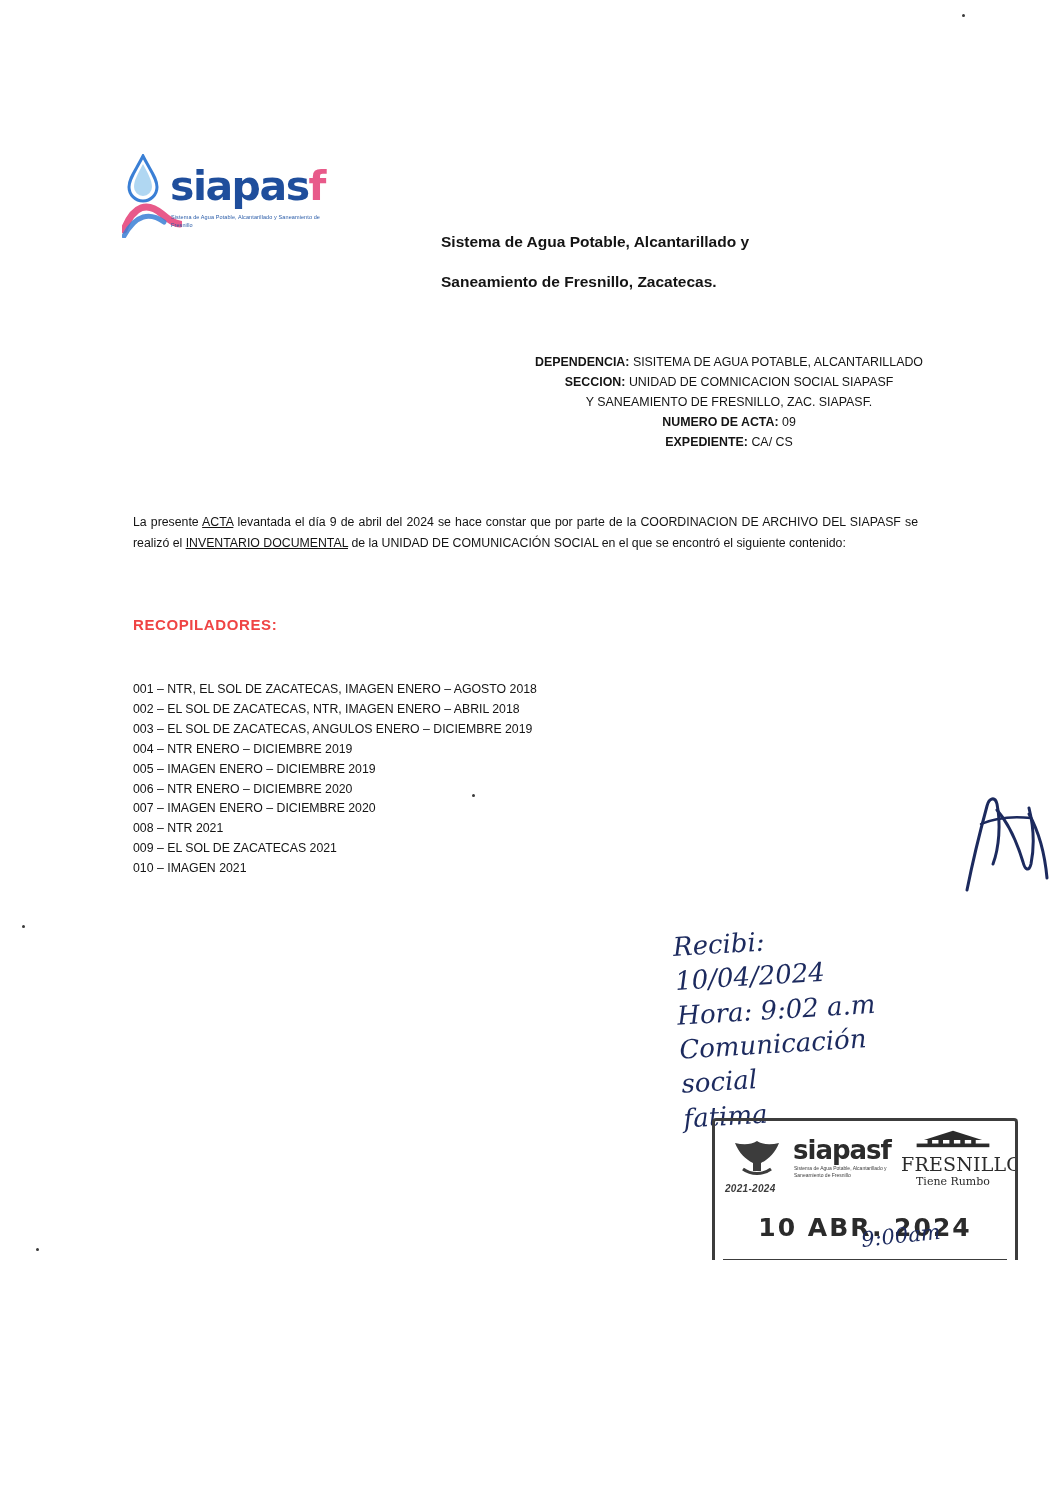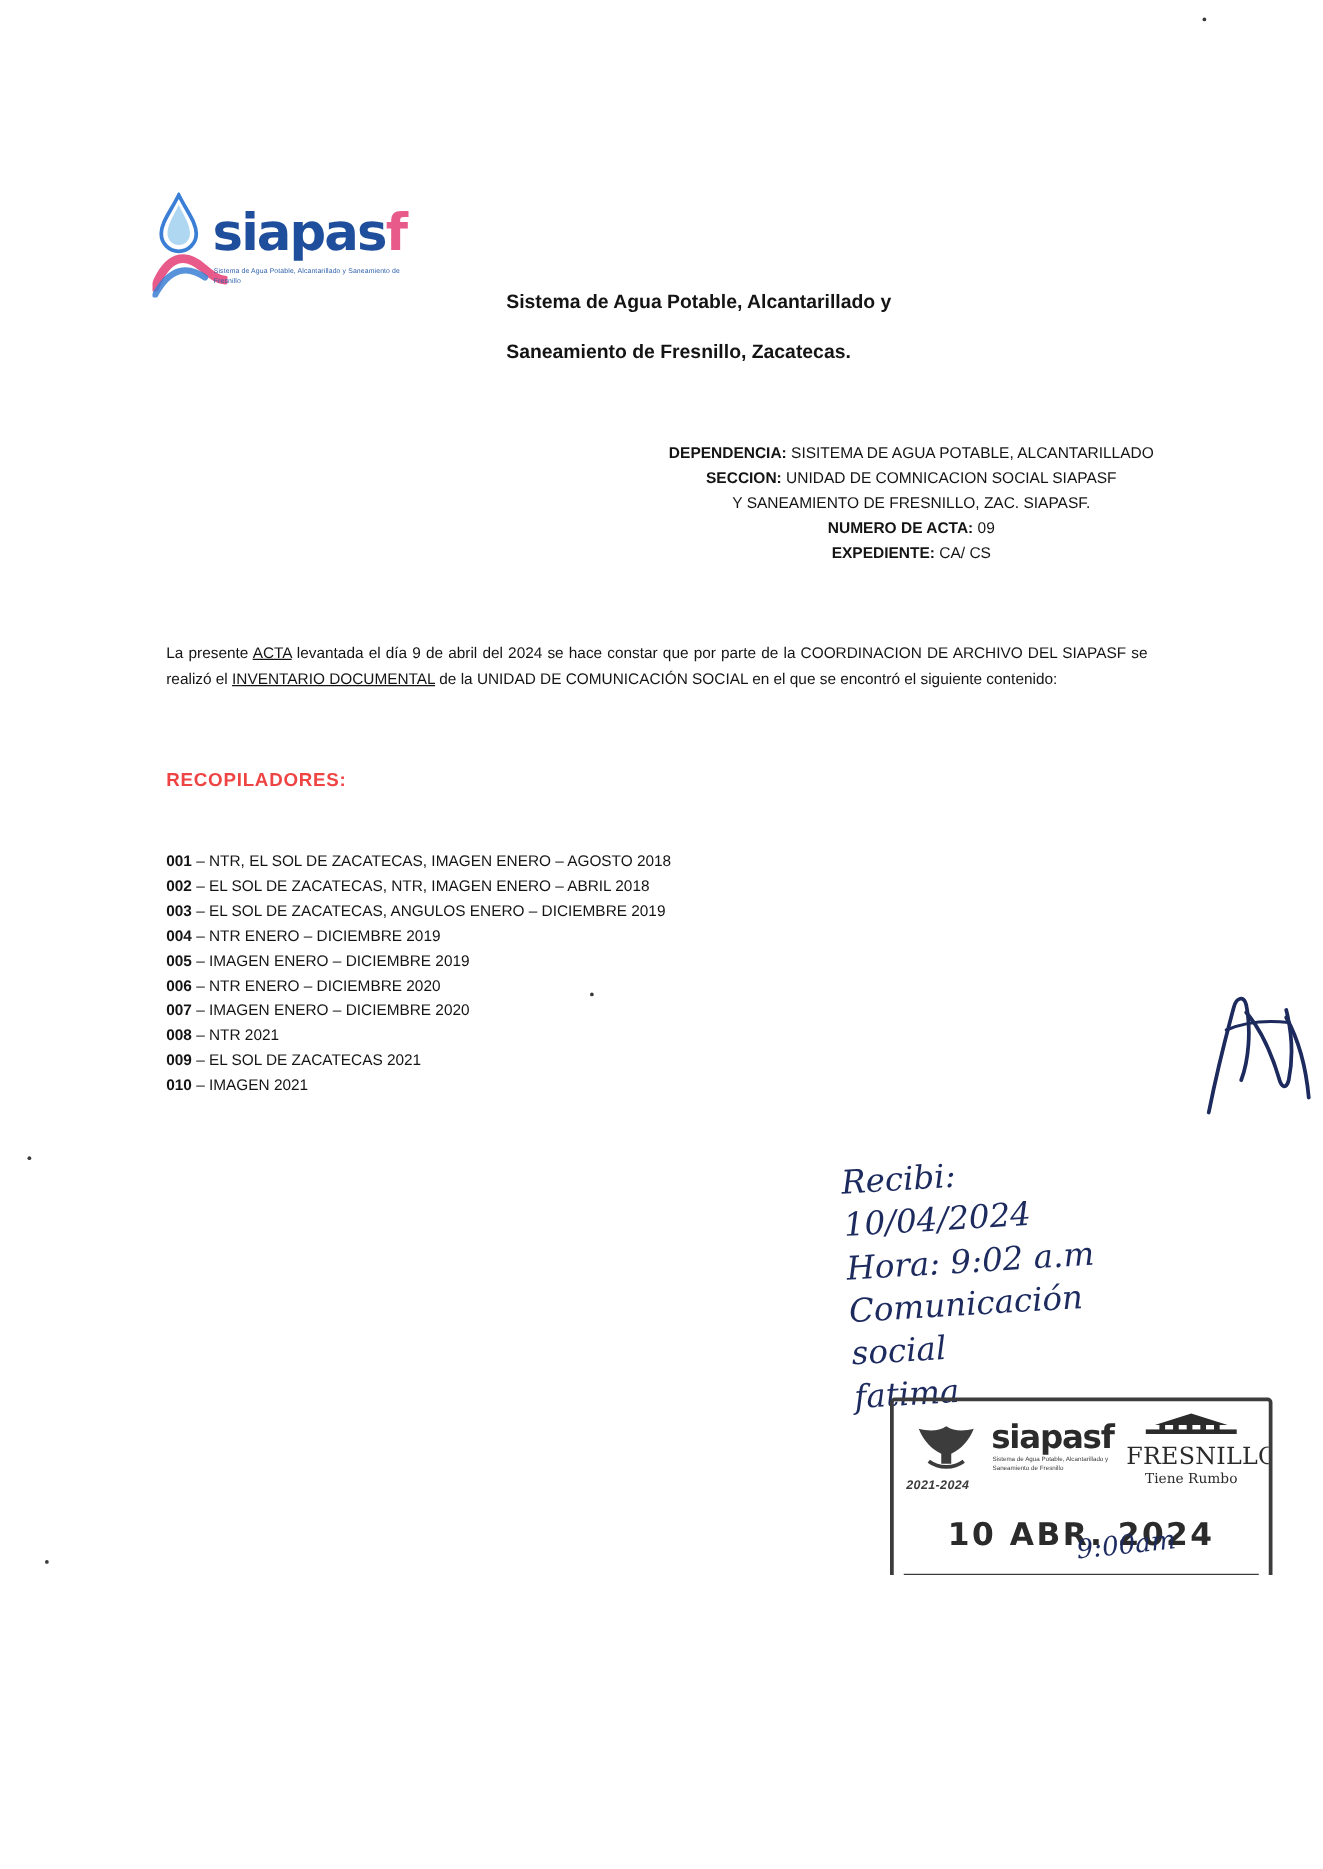--- a/index.html
+++ b/index.html
@@ -69,21 +69,21 @@
   .doc-title {
     position: absolute;
     left: 405px;
     top: 222px;
     width: 520px;
     font-size: 15.5px;
     font-weight: bold;
     line-height: 2.55;
     color: #141414;
   }
-  .doc-title div { white-space: nowrap; }
+  .doc-title div { white-space: nowrap; margin-left: 36px; }
 
   
   .dep-block {
     position: absolute;
     right: 135px;
     top: 352px;
     text-align: center;
     font-size: 12.4px;
     line-height: 1.62;
     color: #141414;
@@ -114,21 +114,21 @@
     color: #ef4444;
   }
   .list {
     position: absolute;
     left: 133px;
     top: 680px;
     font-size: 12.3px;
     line-height: 1.62;
     color: #141414;
   }
-  .list .num { font-weight: bold; }
+  .list .num { font-weight: normal; }
 
   
   .hand {
     position: absolute;
     font-family: "DejaVu Serif", serif;
     color: #1c2a5e;
     font-style: italic;
     white-space: pre;
   }
   .hand-recibi {

